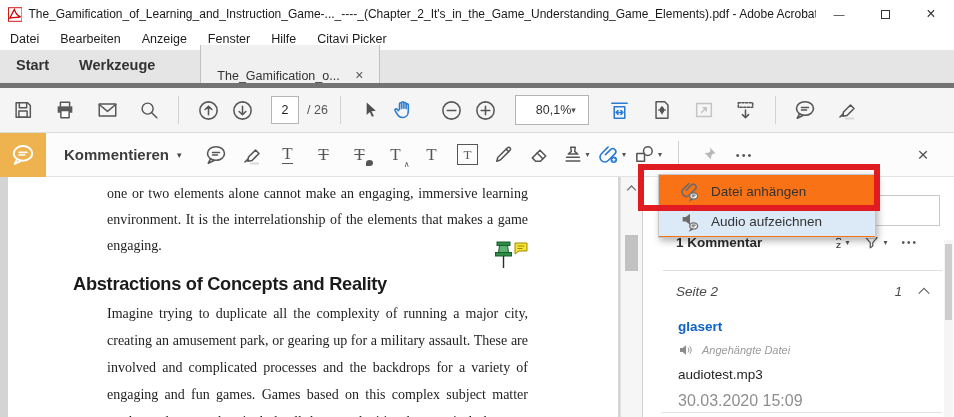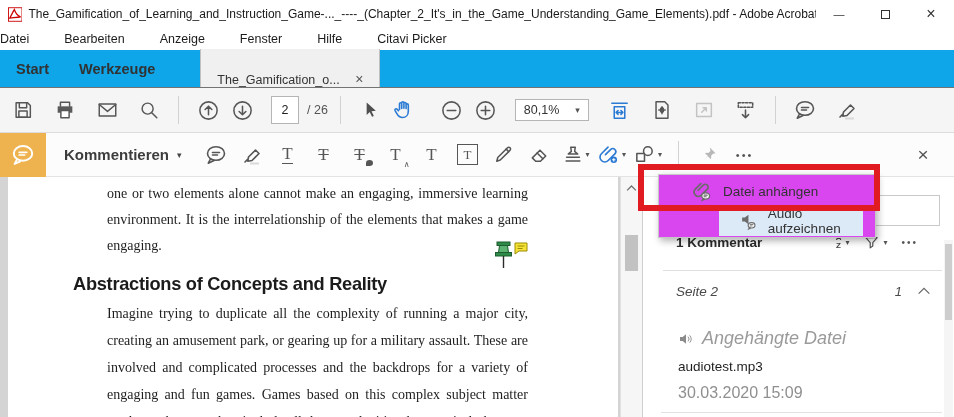--- a/index.html
+++ b/index.html
@@ -8,40 +8,40 @@
 
   
   .titlebar { height:28px; display:flex; align-items:center; padding-left:8px; background:#fff; }
   .titlebar .title { font-size:12px; color:#1a1a1a; margin-left:6px; white-space:nowrap; flex:1 1 auto; overflow:hidden; }
   .wincontrols { display:flex; height:28px; }
   .winbtn { width:46px; height:28px; display:flex; align-items:center; justify-content:center; font-size:13px; color:#333; }
   .maxbox { width:9px; height:9px; border:1px solid #333; display:inline-block; }
   .minline { font-size:11px; }
 
   
-  .menubar { height:22px; display:flex; align-items:center; gap:35px; padding-left:0; background:#fff; font-size:12.5px; color:#1c1c1c; }
-
-  
-  .tabbar { height:38px; background:#0ea5e9; display:flex; align-items:flex-end; border-bottom:1px solid #737373; }
+  .menubar { height:22px; display:flex; align-items:center; gap:21px; padding-left:10px; background:#fff; font-size:12.5px; color:#1c1c1c; }
+
+  
+  .tabbar { height:38px; background:#e5e5e5; display:flex; align-items:flex-end; border-bottom:5px solid #737373; }
   .navtab { font-size:14.5px; font-weight:600; color:#323232; padding:0 14px 10px 16px; }
   .doctab { margin-left:31px; height:38px; width:180px; background:#f0f0f0; border-left:1px solid #c0c0c0; border-right:1px solid #c0c0c0; display:flex; align-items:flex-end; padding:0 16px; }
   .doctab .dlabel { font-size:12.5px; color:#333; flex:1; white-space:nowrap; overflow:hidden; }
   .doctab .dclose { font-size:14px; color:#555; margin-left:6px; }
 
   
   .toolbar { height:45px; background:#f5f5f5; border-bottom:1px solid #dcdcdc; display:flex; align-items:center; padding-left:6px; }
   .ib { width:34px; height:34px; display:flex; align-items:center; justify-content:center; flex:0 0 auto; }
   .gap8 { margin-left:8px; } .gap14 { margin-left:14px; }
   .sep { width:1px; height:28px; background:#d2d2d2; margin:0 12px; flex:0 0 auto; }
   svg.ic { stroke:#565656; fill:none; stroke-width:1.6; stroke-linecap:round; stroke-linejoin:round; }
   svg.blue { stroke:#2b7bd4; }
   svg.lt { stroke:#c3c3c3; }
   .pagebox { width:28px; height:28px; background:#fff; border:1px solid #b5b5b5; display:flex; align-items:center; justify-content:center; font-size:12.5px; color:#222; margin-left:12px; }
   .pagetotal { font-size:12.5px; color:#555; margin-left:8px; white-space:nowrap; }
-  .zoombox { width:74px; height:22px; background:#fff; border:1px solid #b5b5b5; display:flex; align-items:center; padding:0 8px; margin-left:12px; font-size:12.5px; color:#333; }
+  .zoombox { width:74px; height:30px; background:#fff; border:1px solid #b5b5b5; display:flex; align-items:center; padding:0 20px; margin-left:12px; font-size:12.5px; color:#333; }
   .zoombox .caret { margin-left:auto; font-size:9px; color:#555; }
 
   
   .commentbar { height:44px; background:#fcfcfc; border-bottom:1px solid #e3e3e3; display:flex; align-items:center; }
   .orange-tile { width:46px; height:44px; background:#eeb24f; display:flex; align-items:center; justify-content:center; flex:0 0 auto; }
   .cm-label { font-size:15px; font-weight:600; color:#3d3d3d; margin:0 8px 0 18px; white-space:nowrap; }
   .cm-caret { font-size:9px; color:#444; margin-right:16px; }
   .tool { width:36px; height:34px; display:flex; align-items:center; justify-content:center; flex:0 0 auto; position:relative; }
   .tT { font-family:"Liberation Serif", serif; font-size:17px; color:#565656; line-height:1; }
   .tT.u { border-bottom:1.5px solid #565656; padding-bottom:1px; }
@@ -76,31 +76,31 @@
   .sorticon { display:flex; flex-direction:column; align-items:center; line-height:1; font-size:8px; font-weight:bold; color:#444; margin-right:4px; }
   .hdr-caret { font-size:8px; color:#555; margin-right:14px; }
   .ph-more { font-size:10px; letter-spacing:2px; color:#555; }
   .panel-div1 { position:absolute; top:93px; left:20px; right:12px; border-top:1px solid #dedede; }
   .group-row { position:absolute; top:100px; left:0; right:0; height:28px; display:flex; align-items:center; padding:0 22px 0 33px;font-style:italic; }
   .group-label { font-size:13.5px; color:#4a4a4a; flex:1; }
   .group-count { font-size:13px; color:#4a4a4a; margin-right:14px; }
   .card { position:absolute; top:128px; left:0; right:12px; padding:14px 0 0 35px; }
   .card .author { font-size:13.5px; font-weight:bold; color:#0d63c6; }
   .attach-row { display:flex; align-items:center; gap:8px; margin-top:9px; }
-  .attach-label { font-size:18px; font-style:italic; color:#9a9a9a; }
+  .attach-label { font-size:11px; font-style:italic; color:#9a9a9a; }
   .filename { font-size:13.5px; color:#1f1f1f; margin-top:10px; }
   .cdate { font-size:16px; color:#8f8f8f; margin-top:10px; }
   .card-div { position:absolute; top:235px; left:18px; right:12px; border-top:1px solid #e2e2e2; }
   .pscroll { position:absolute; top:63px; right:1px; width:9px; bottom:0; background:#f5f5f5; }
   .pscroll .pthumb { position:absolute; top:4px; left:1px; width:7px; height:76px; background:#cdcdcd; }
 
   
-  .dropdown { position:absolute; left:658px; top:174px; width:218px; background:#d946ef; border:1px solid #c6c6c6; box-shadow:2px 3px 7px rgba(0,0,0,0.3); z-index:20; padding:1px 12px; }
+  .dropdown { position:absolute; left:658px; top:174px; width:218px; background:#f97316; border:1px solid #c6c6c6; box-shadow:2px 3px 7px rgba(0,0,0,0.3); z-index:20; padding:1px 0; }
   .dd-row { height:30px; display:flex; align-items:center; gap:10px; padding-left:20px; font-size:13.5px; color:#333; }
-  .dd-row.hl { background:#dce9f7;margin-left:48px; }
+  .dd-row.hl { background:#dce9f7; }
   .redbox { position:absolute; left:638px; top:164px; width:242px; height:47px; border:6px solid #e11b22; z-index:30; pointer-events:none; }
 </style>
 </head>
 <body>
 
 <div class="app">
 
   <div class="titlebar">
     <svg width="15" height="15" viewBox="0 0 16 16">
         <rect x="0.5" y="0.5" width="15" height="15" fill="#fff" stroke="#c00"></rect>
@@ -380,20 +380,21 @@
       </div>
       <div class="panel-div1"></div>
       <div class="group-row">
         <span class="group-label">Seite 2</span>
         <span class="group-count">1</span>
         <svg width="16" height="14" viewBox="0 0 24 20">
             <path d="M4 14l8-8 8 8" fill="none" stroke="#666" stroke-width="1.8"></path>
           </svg>
       </div>
       <div class="card">
+        <div class="author">glasert</div>
         <div class="attach-row">
           <svg width="16" height="14" viewBox="0 0 24 20">
               <path d="M3 7v6h4l5 4V3L7 7z" fill="#8a8a8a"></path>
               <path d="M15 6.5a5 5 0 010 7M17.5 4.5a8.5 8.5 0 010 11" fill="none" stroke="#8a8a8a" stroke-width="1.4"></path>
             </svg>
           <span class="attach-label">Angehängte Datei</span>
         </div>
         <div class="filename">audiotest.mp3</div>
         <div class="cdate">30.03.2020  15:09</div>
       </div>

